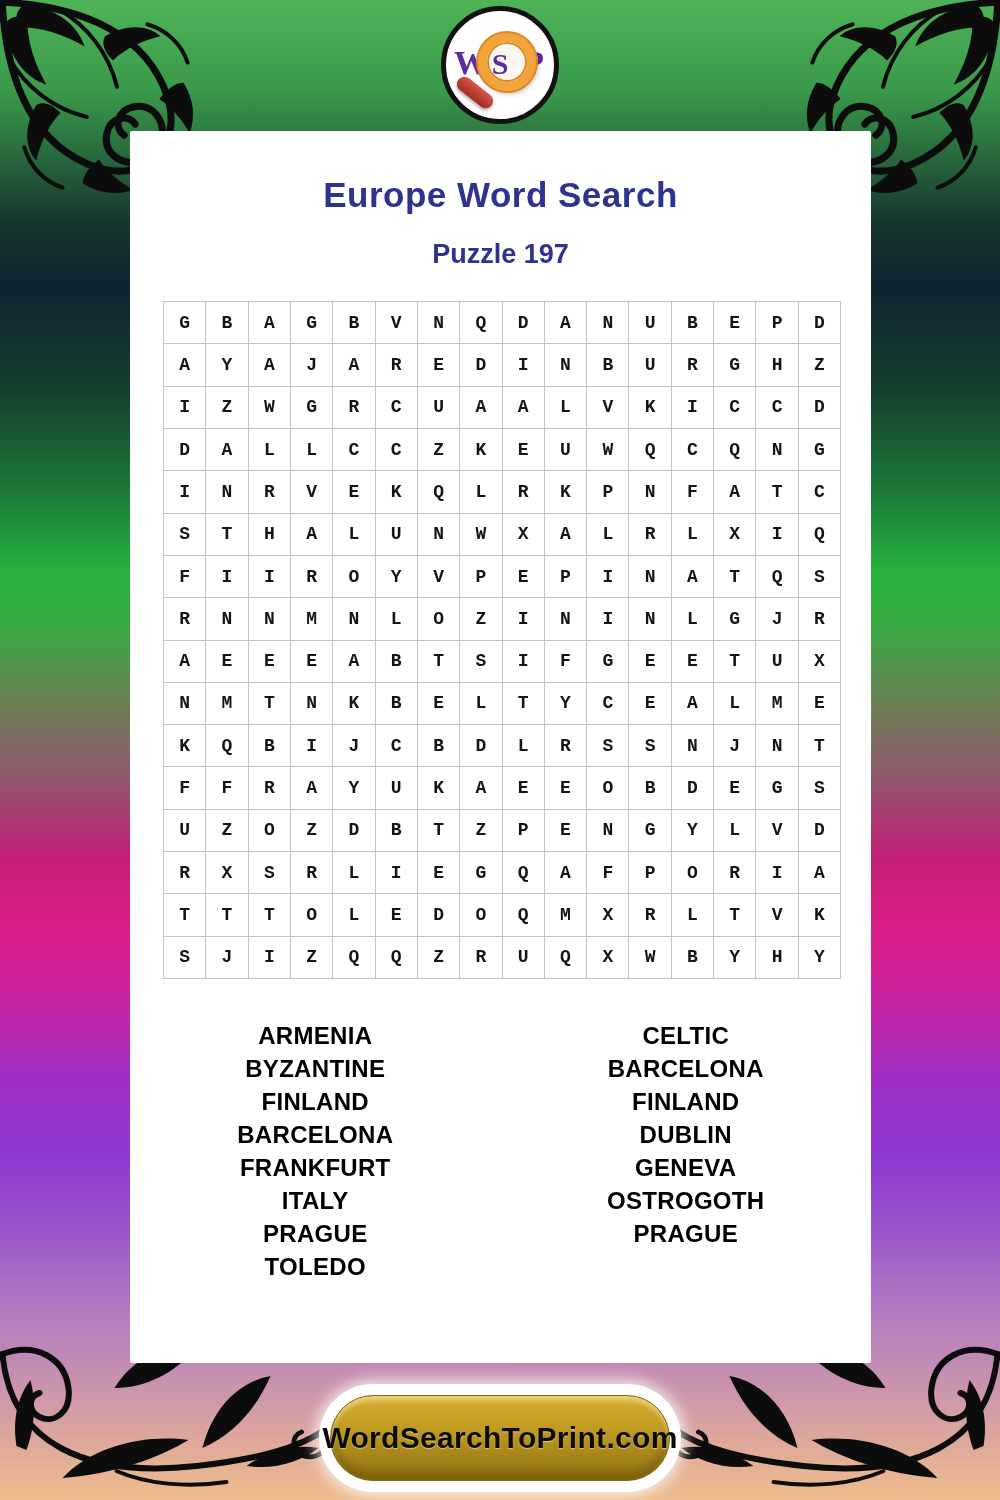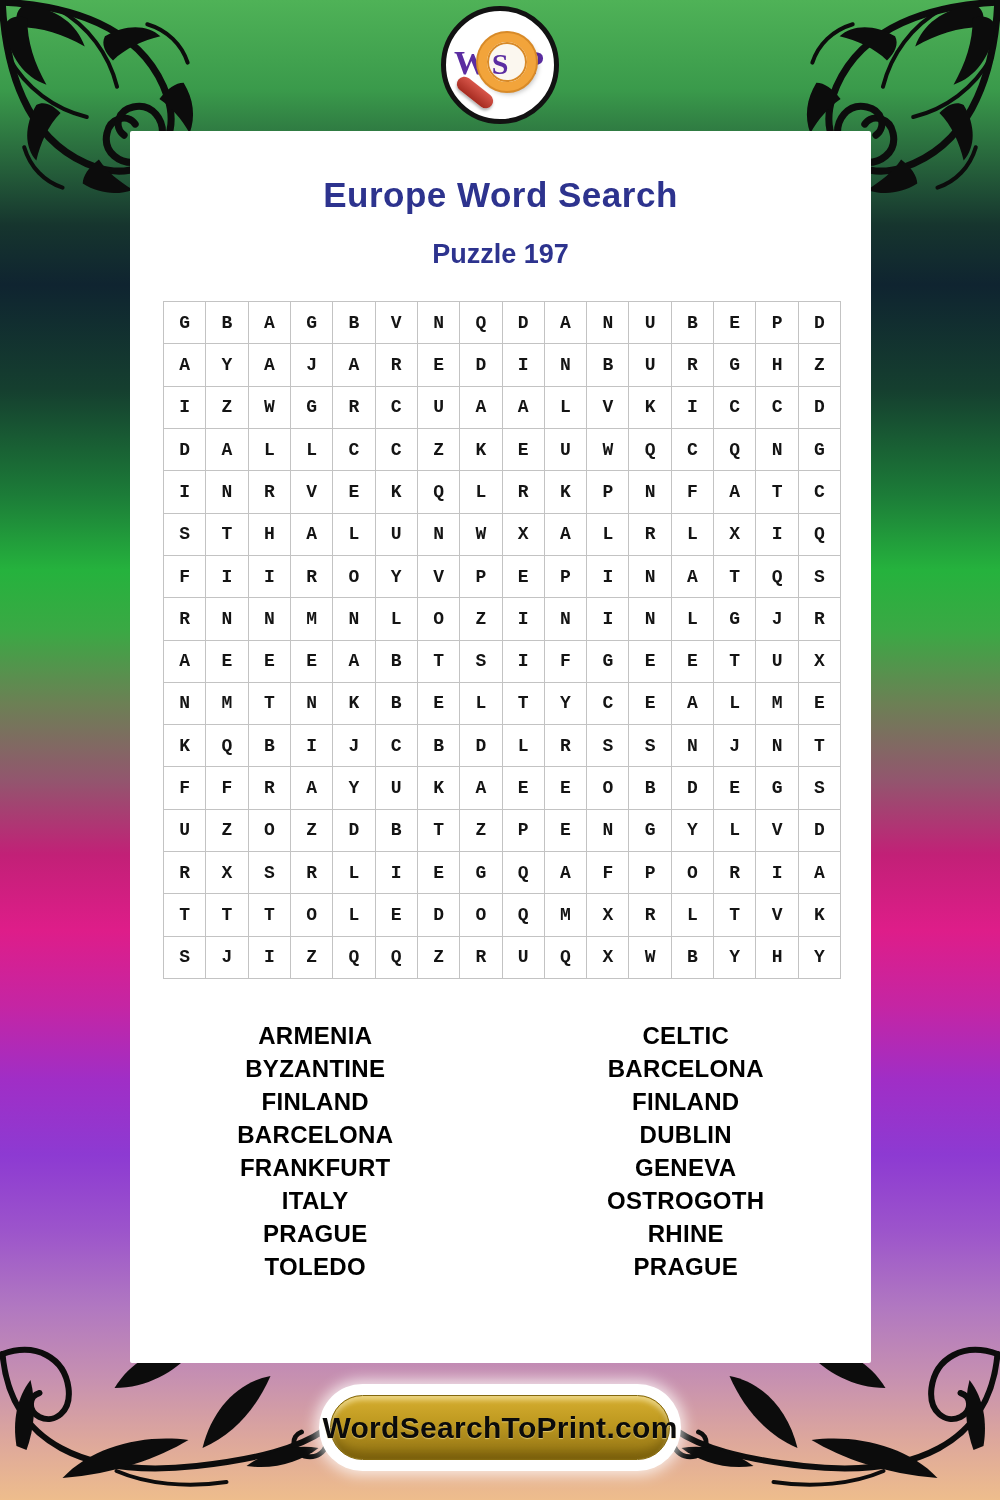--- a/index.html
+++ b/index.html
@@ -67,21 +67,21 @@
     background:linear-gradient(#d8564a,#a52b20);transform:rotate(38deg);z-index:6;
     box-shadow:1px 2px 3px rgba(0,0,0,0.3);
   }
   .mag-ring{
     position:absolute;left:32px;top:22px;width:40px;height:40px;border-radius:50%;
     border:9px solid #f2a43b;background:#fbf7ef;z-index:7;
     box-shadow:0 0 0 2px #d88a28, inset 0 0 0 2px #d88a28, 2px 3px 5px rgba(0,0,0,0.25);
   }
 
   .footer-btn-glow{
-    position:absolute;left:319px;top:1384px;width:362px;height:87px;border-radius:55px;
+    position:absolute;left:319px;top:1384px;width:362px;height:108px;border-radius:55px;
     background:#ffffff;z-index:4;
     box-shadow:0 0 14px 4px rgba(255,255,255,0.75);
     text-decoration:underline;
   }
   .footer-btn{
     position:absolute;left:11px;top:11px;right:11px;bottom:11px;border-radius:45px;
     background:linear-gradient(to bottom,#d6ae30 0%,#bd981f 45%,#a8861b 70%,#967712 100%);
     border:1px solid #83680e;
     display:flex;align-items:center;justify-content:center;
     box-shadow:inset 0 4px 5px rgba(255,246,200,0.55), inset 0 -8px 10px rgba(80,60,0,0.4);
@@ -446,21 +446,20 @@
           <div class="word">PRAGUE</div>
           <div class="word">TOLEDO</div>
         </div>
       <div class="word-col">
           <div class="word">CELTIC</div>
           <div class="word">BARCELONA</div>
           <div class="word">FINLAND</div>
           <div class="word">DUBLIN</div>
           <div class="word">GENEVA</div>
           <div class="word">OSTROGOTH</div>
-          <div class="word">RHINE</div>
           <div class="word">PRAGUE</div>
         </div>
     </div>
   </div>
 
   <div class="footer-btn-glow">
     <div class="footer-btn">
       <span>WordSearchToPrint.com</span>
     </div>
   </div>

